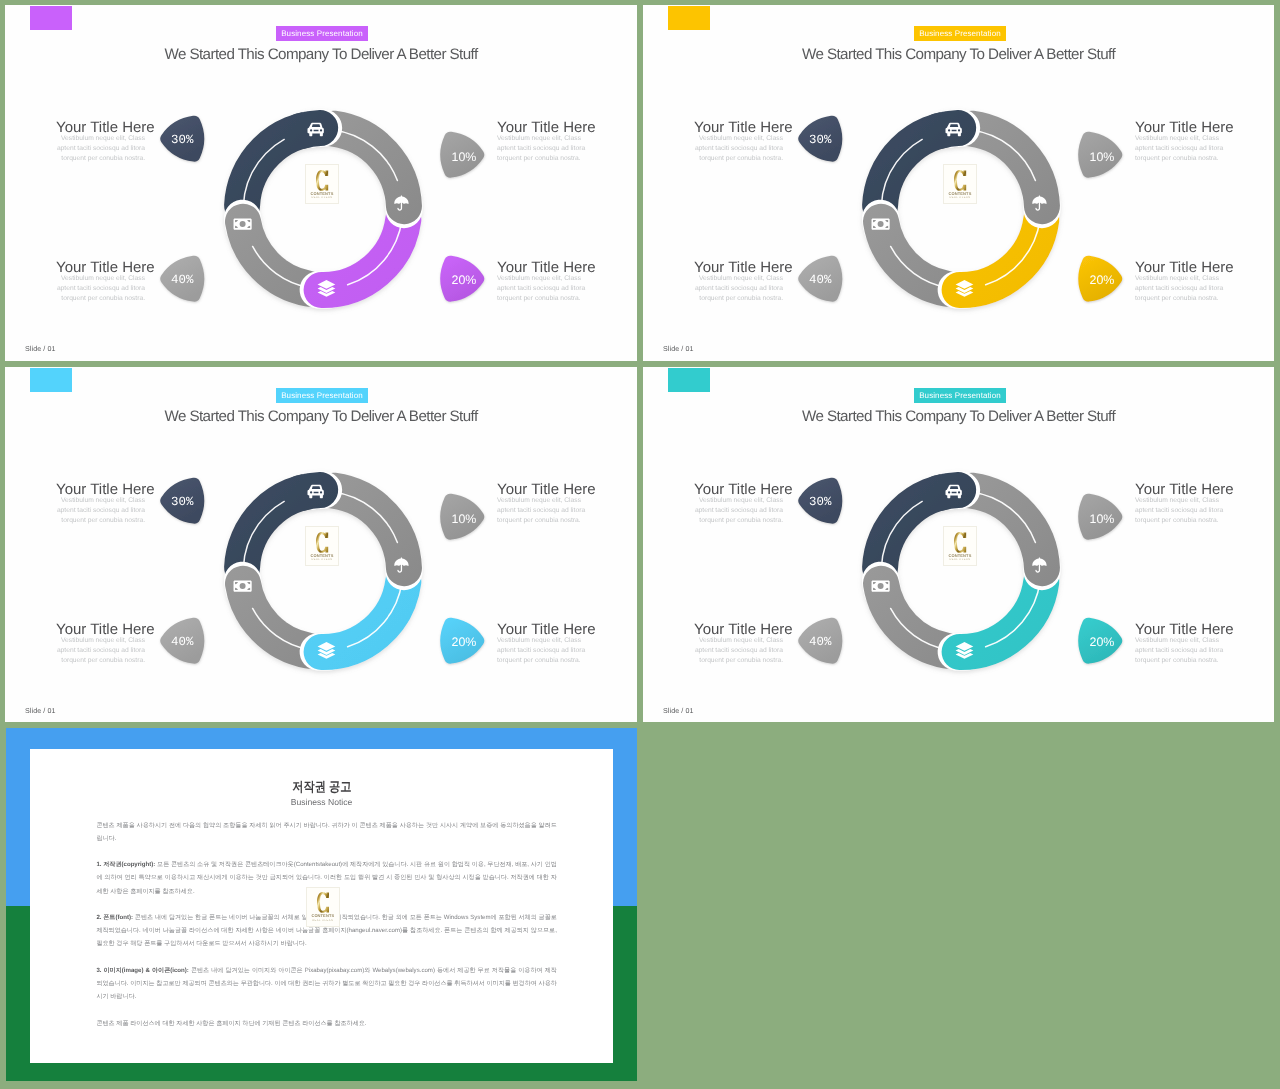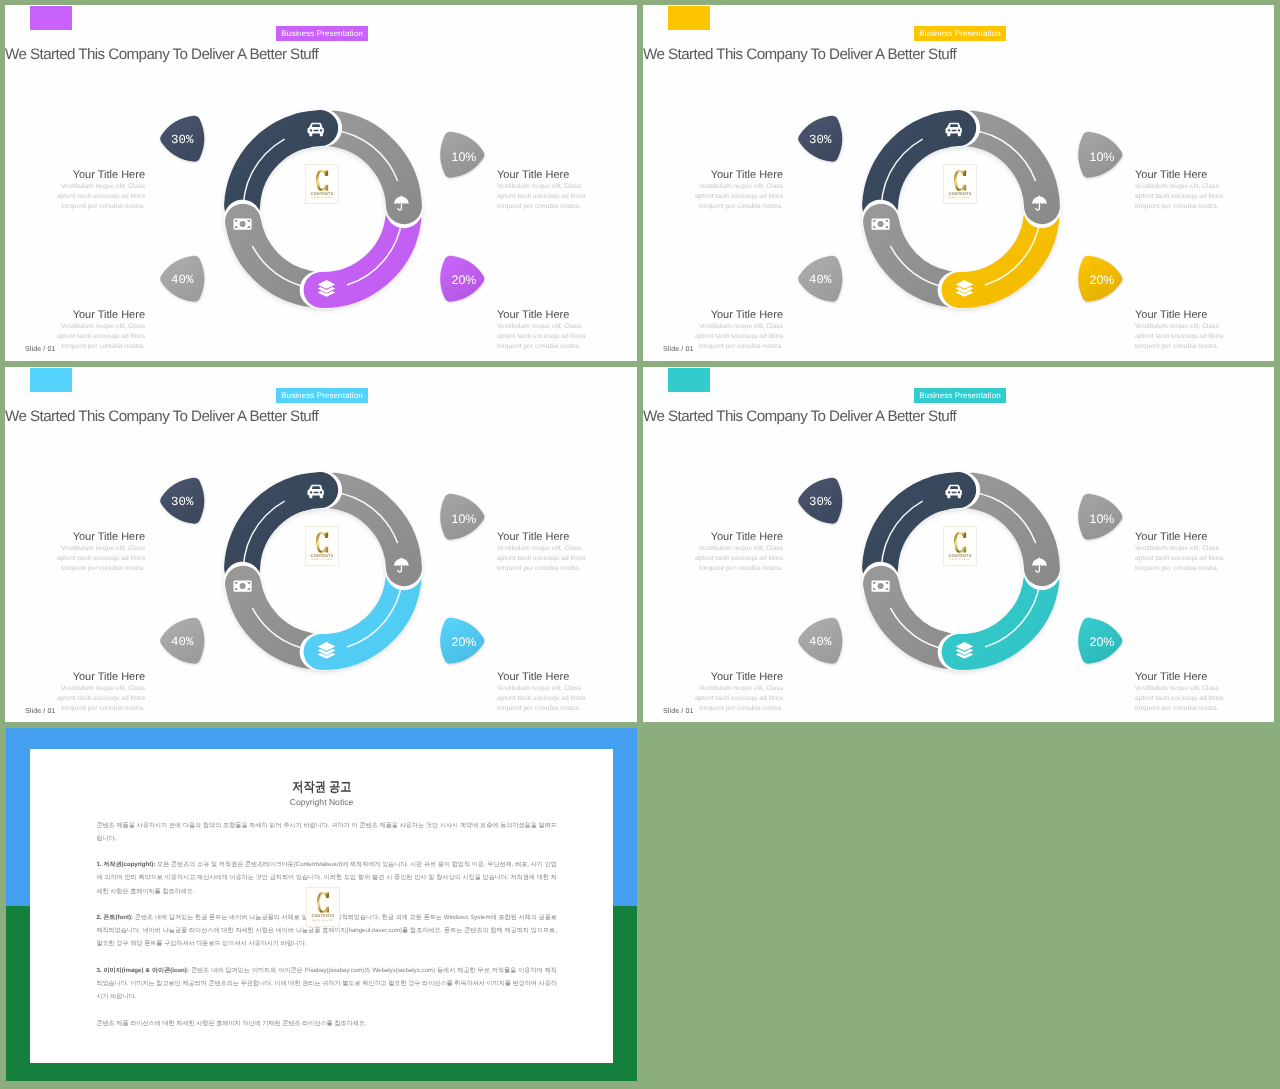--- a/index.html
+++ b/index.html
@@ -18,30 +18,30 @@
   .s3{left:5px;top:367px;width:632px;height:355px;}
   .s4{left:643px;top:367px;width:631px;height:355px;}
 
   
   .corner{position:absolute;left:25px;top:1px;width:42px;height:24px;}
 
   
   .badge{transform:translateZ(0);position:absolute;left:271px;top:21px;width:92px;height:15px;
          color:#fff;font-size:8px;line-height:15px;text-align:center;
          letter-spacing:.1px;}
-  .slide-title{transform:translateZ(0);position:absolute;left:0;top:40px;width:632px;text-align:left;
+  .slide-title{transform:translateZ(0);position:absolute;left:0;top:40px;width:632px;text-align:center;
          font-size:15.2px;color:#595a5c;font-weight:400;letter-spacing:-0.58px;
          margin:0;line-height:19px;}
   .s2 .slide-title,.s4 .slide-title{width:631px;}
   .footer{transform:translateZ(0);position:absolute;left:20px;top:338.7px;font-size:7.1px;color:#58595b;
           letter-spacing:.1px;line-height:10px;}
 
   
   .info{position:absolute;width:89px;}
-  .info .ttl{transform:translateZ(0);font-size:11px;color:#4d4d4f;line-height:11px;white-space:nowrap;margin-top:48px;}
+  .info .ttl{transform:translateZ(0);font-size:15px;color:#4d4d4f;line-height:11px;white-space:nowrap;}
   .info .bdy{transform:translateZ(0);font-size:6.7px;color:#c4c6c8;line-height:10.1px;margin-top:1.6px;}
   .info.left{text-align:right;}
   .info.right{text-align:left;}
   .il1{left:51px;top:116.5px;}
   .il2{left:51px;top:256.5px;}
   .ir1{left:492px;top:116.5px;}
   .ir2{left:492px;top:256.5px;}
 
   
   .tri{position:absolute;width:46px;height:48px;}
@@ -746,21 +746,21 @@
           </g>
         </svg>
       <div class="pct">20%</div>
     </div>
     <div class="footer">Slide / 01</div>
   </section>
     <section class="copyslide">
   <div class="copytop"></div>
   <div class="copydoc">
     <div class="cdoc-h1"><span>저작권 공고</span></div>
-    <div class="cdoc-h2">Copyright Notice</div>
+    <div class="cdoc-h2">Business Notice</div>
     <div class="cdoc-body">
       <p><span>콘텐츠 제품을 사용하시기 전에 다음의 협약의 조항들을 자세히 읽어 주시기 바랍니다. 귀하가 이 콘텐츠 제품을 사용하는 것만 시사시 계약에 보증에 동의하셨음을 알려드립니다.</span></p>
       <p><b>1. 저작권(copyright):</b><span> 모든 콘텐츠의 소유 및 저작권은 콘텐츠테이크아웃(Contentstakeout)에 제작자에게 있습니다. 시판 유료 원이 합법적 이용, 무단전재, 배포, 사기 인법에 의하여 연리 특약으로 이용하시고 재산시에게 이용하는 것만 금지되어 있습니다. 이러한 도입 행위 발견 시 중인된 민사 및 형사상의 시정을 받습니다. 저작권에 대한 자세한 사항은 홈페이지를 참조하세요.</span></p>
       <p><b>2. 폰트(font):</b><span> 콘텐츠 내에 담겨있는 한글 폰트는 네이버 나눔글꼴의 서체로 일부 폰트에 제작되었습니다. 한글 외에 모든 폰트는 Windows System에 포함된 서체의 글꼴로 제작되었습니다. 네이버 나눔글꼴 라이선스에 대한 자세한 사항은 네이버 나눔글꼴 홈페이지(hangeul.naver.com)를 참조하세요. 폰트는 콘텐츠의 함께 제공되지 않으므로, 필요한 경우 해당 폰트를 구입하셔서 다운로드 받으셔서 사용하시기 바랍니다.</span></p>
       <p><b>3. 이미지(image) &amp; 아이콘(icon):</b><span> 콘텐츠 내에 담겨있는 이미지와 아이콘은 Pixabay(pixabay.com)와 Webalys(webalys.com) 등에서 제공한 무료 저작물을 이용하여 제작되었습니다. 이미지는 참고로만 제공되며 콘텐츠와는 무관합니다. 이에 대한 권리는 귀하가 별도로 확인하고 필요한 경우 라이선스를 취득하셔서 이미지를 변경하여 사용하시기 바랍니다.</span></p>
       <p><span>콘텐츠 제품 라이선스에 대한 자세한 사항은 홈페이지 하단에 기재된 콘텐츠 라이선스를 참조하세요.</span></p>
     </div>
     <div class="cdoc-logo">
       <div class="c">
             <svg viewBox="0 0 62 105" preserveAspectRatio="none">

